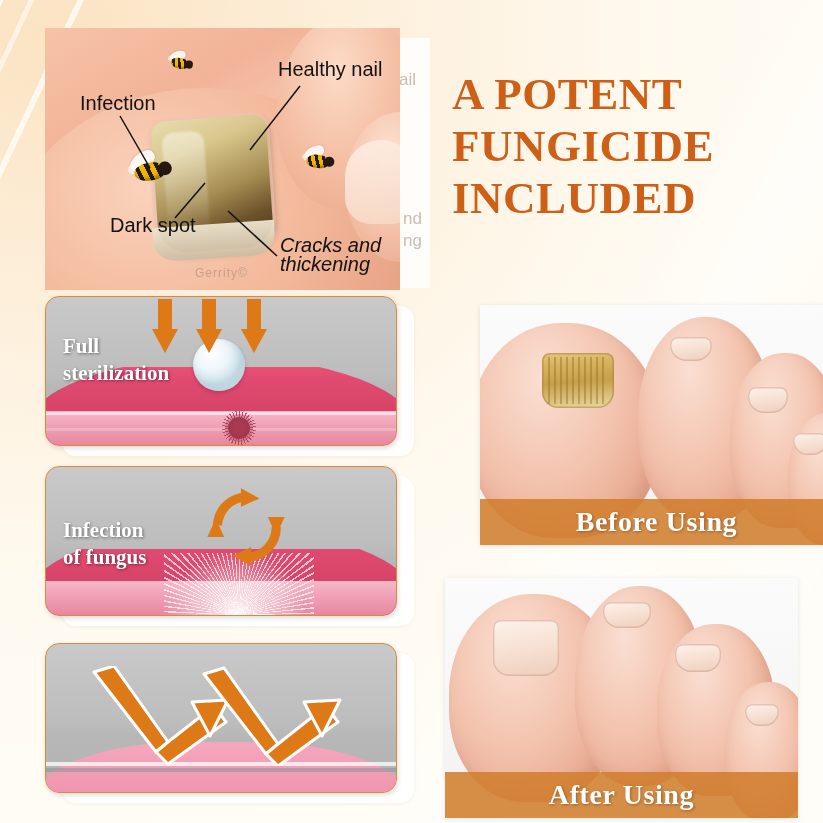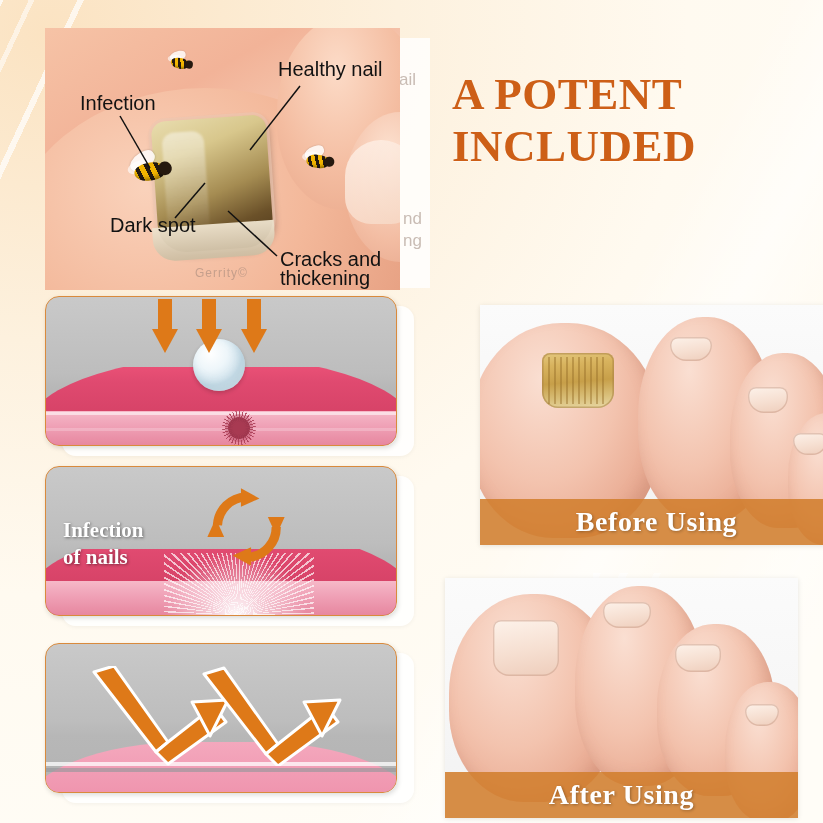--- a/index.html
+++ b/index.html
@@ -158,20 +158,21 @@
 </head>
 <body>
 
 <div id="poster">
   <div class="streaks"></div>
   <div class="corner-tl"></div>
   <div class="corner-br"></div>
 
   <div class="headline">
     <div>A POTENT</div>
+    <div>FUNGICIDE</div>
     <div>INCLUDED</div>
   </div>
 
   <div class="ghost-diagram">
     <div class="ghost-blob"></div>
     <div class="g-nail">ail</div>
     <div class="g-l2">
       <div>nd</div>
       <div>ng</div>
     </div>
@@ -207,21 +208,21 @@
     <svg width="355" height="262" style="position:absolute;left:0;top:0;">
       <line x1="255" y1="58" x2="205" y2="122" stroke="#111" stroke-width="1.5"></line>
       <line x1="75" y1="88" x2="105" y2="140" stroke="#111" stroke-width="1.5"></line>
       <line x1="130" y1="190" x2="160" y2="155" stroke="#111" stroke-width="1.5"></line>
       <line x1="232" y1="228" x2="183" y2="183" stroke="#111" stroke-width="1.5"></line>
     </svg>
 
     <div class="lbl" style="left:233px;top:32px;">Healthy nail</div>
     <div class="lbl" style="left:35px;top:66px;">Infection</div>
     <div class="lbl" style="left:65px;top:188px;">Dark spot</div>
-    <div class="lbl" style="left:235px;top:222px;width:110px;">Cracks and thickening</div>
+    <div class="lbl" style="left:235px;top:208px;width:110px;font-style:italic;">Cracks and thickening</div>
     <div class="watermark">Gerrity©</div>
   </div>
 
   <div class="mghost g1"></div>
   <div class="mpanel p1">
     <div class="mound">
       <div class="hill"></div>
       <div class="base"></div>
       <div class="line" style="bottom:30px;"></div>
       <div class="line" style="bottom:14px;opacity:.4;"></div>
@@ -234,20 +235,22 @@
       </div>
     <div class="arrow-d" style="left:150px;top:2px;">
       <div class="shaft"></div>
         <div class="head"></div>
       </div>
     <div class="arrow-d" style="left:195px;top:2px;">
       <div class="shaft"></div>
         <div class="head"></div>
       </div>
     <div class="mlabel" style="left:17px;top:36px;">
+      <div>Full</div>
+      <div>sterilization</div>
     </div>
   </div>
 
   <div class="mghost g2"></div>
   <div class="mpanel p2">
     <div class="mound" style="height:66px;">
       <div class="hill"></div>
       <div class="base"></div>
     </div>
     <div class="hair"></div>
@@ -257,21 +260,21 @@
         <path d="M50 14 A36 36 0 0 0 16 48"></path>
         <path d="M86 50 A36 36 0 0 1 54 86"></path>
       </g>
       <polygon points="44,4 66,16 44,26" fill="#de7918"></polygon>
       <polygon points="96,38 86,60 76,38" fill="#de7918"></polygon>
       <polygon points="56,96 34,84 56,74" fill="#de7918"></polygon>
       <polygon points="4,62 14,40 24,62" fill="#de7918"></polygon>
     </svg>
     <div class="mlabel" style="left:17px;top:50px;">
       <div>Infection</div>
-      <div>of nails</div>
+      <div>of fungus</div>
     </div>
   </div>
 
   <div class="mghost g3"></div>
   <div class="mpanel p3">
     <div class="mound" style="height:62px;">
       <div class="hill" style="bottom:-110px;border-radius:42% 42% 0 0;height:160px;
            background:linear-gradient(180deg,#f4a8bd 0%,#ef93ad 35%,#d0516f 62%,#c6405f 100%);"></div>
       <div class="line" style="bottom:26px;height:4px;background:rgba(255,255,255,.75);"></div>
       <div class="line" style="bottom:20px;height:4px;background:rgba(150,150,155,.65);"></div>

